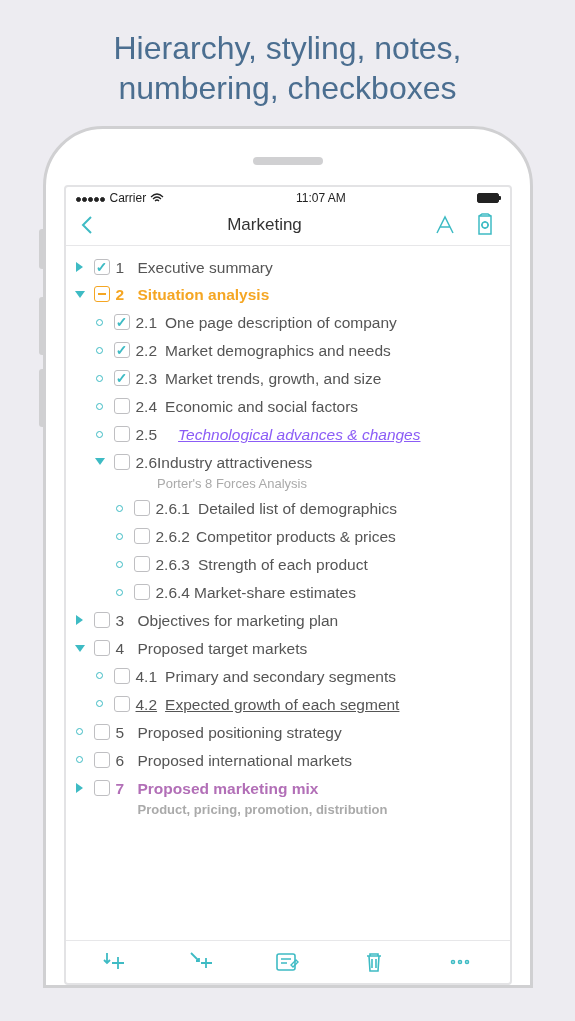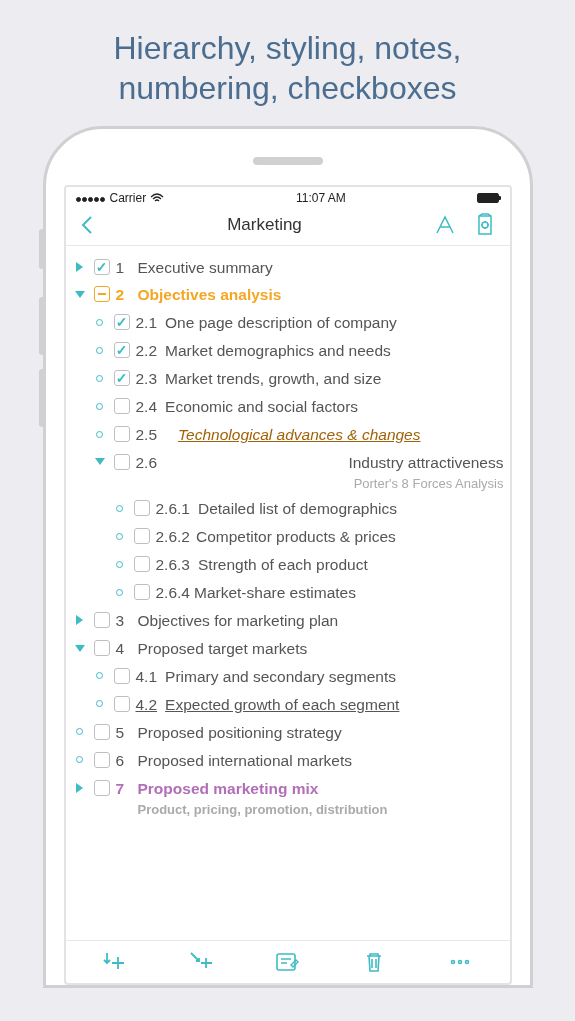--- a/index.html
+++ b/index.html
@@ -133,21 +133,21 @@
   }
   .cb.mixed { border-color: #f5a623; }
   .cb.mixed::after {
     content: ""; width: 8px; height: 2px; background: #f5a623;
   }
   .num { color: #555; flex-shrink: 0; min-width: 14px; }
   .label { flex: 1; }
   .note { font-size: 13px; color: #aaa; margin-top: 1px; }
   .c-orange { color: #f5a623; font-weight: 600; }
   .c-orange .num { color: #f5a623; }
-  .c-green { color: #a16207; text-decoration: underline; font-style: italic; margin-top: 42px; }
+  .c-green { color: #8b5cf6; text-decoration: underline; font-style: italic; margin-top: 42px; }
   .c-purple { color: #b26fb7; font-weight: 600; }
   .c-purple .num { color: #b26fb7; }
   .toolbar {
     display: flex; justify-content: space-around; align-items: center;
     border-top: 1px solid #e7e7e9;
     padding: 10px 6px;
   }
   .tb-icon { width: 26px; height: 22px; }
   .teal { stroke: #3ebbc4; fill: none; }
 </style>
@@ -213,21 +213,21 @@
             <span style="flex: 1 1 0%;"><span class="label">Executive summary</span></span>
           </span>
         </div>
         <div class="row indent-0">
           <span class="disc">
             <span class="tri tri-down"></span>
           </span>
           <span class="cb mixed"></span>
           <span class="c-orange" style="display: flex; flex: 1 1 0%; gap: 8px; flex-wrap: wrap;">
             <span class="num">2</span>
-            <span style="flex: 1 1 0%;"><span class="label">Objectives analysis</span></span>
+            <span style="flex: 1 1 0%;"><span class="label">Situation analysis</span></span>
           </span>
         </div>
         <div class="row indent-1">
           <span class="disc">
             <span class="dot-o"></span>
           </span>
           <span class="cb checked"></span>
           <span style="display: flex; flex: 1 1 0%; gap: 8px; flex-wrap: wrap;">
             <span class="num">2.1</span>
             <span style="flex: 1 1 0%;"><span class="label">One page description of company</span></span>
@@ -271,21 +271,21 @@
           <span style="display: flex; flex: 1 1 0%; gap: 21px; flex-wrap: wrap;">
             <span class="num">2.5</span>
             <span style="flex: 1 1 0%;"><span class="label c-green">Technological advances &amp; changes</span></span>
           </span>
         </div>
         <div class="row indent-1">
           <span class="disc">
             <span class="tri tri-down"></span>
           </span>
           <span class="cb"></span>
-          <span style="display: flex; flex: 1 1 0%; gap: 20px; flex-wrap: wrap; text-align: right;">
+          <span style="display: flex; flex: 1 1 0%; gap: 0; flex-wrap: wrap;">
             <span class="num">2.6</span>
             <span style="flex: 1 1 0%;"><span class="label">Industry attractiveness</span><div class="note">Porter's 8 Forces Analysis</div></span>
           </span>
         </div>
         <div class="row indent-2">
           <span class="disc">
             <span class="dot-o"></span>
           </span>
           <span class="cb"></span>
           <span style="display: flex; flex: 1 1 0%; gap: 8px; flex-wrap: wrap;">

